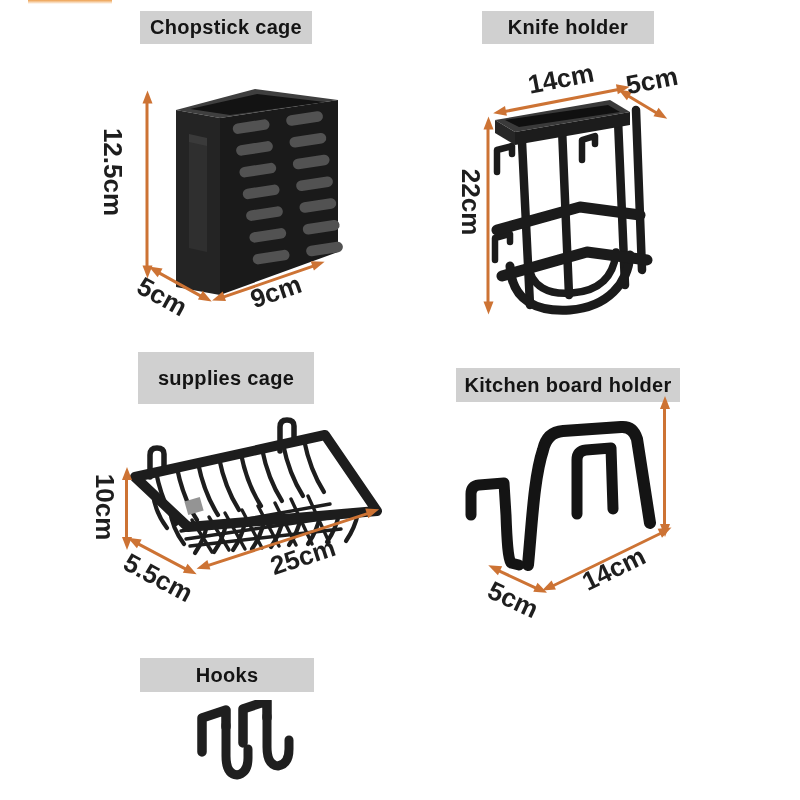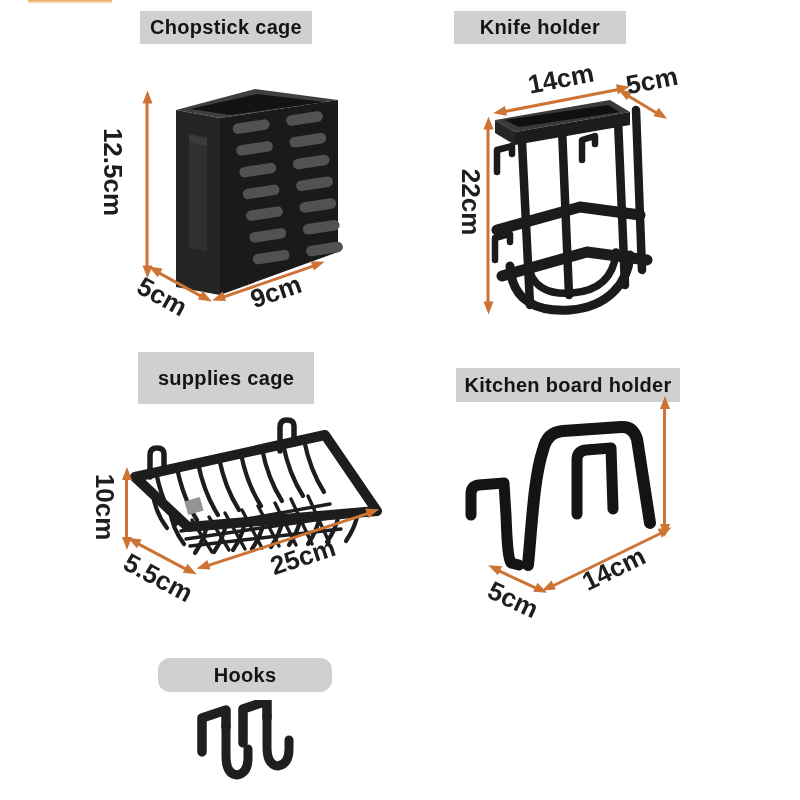--- a/index.html
+++ b/index.html
@@ -31,33 +31,33 @@
 <body>
 
 <div id="stage">
 
   <div class="sliver"></div>
 
   <div class="plabel" style="left:140px;top:11px;width:172px;height:33px;">
     <span>Chopstick cage</span>
   </div>
 
-  <div class="plabel" style="left:454px;top:11px;width:172px;height:33px;">
+  <div class="plabel" style="left:482px;top:11px;width:172px;height:33px;">
     <span>Knife holder</span>
   </div>
 
   <div class="plabel" style="left:138px;top:352px;width:176px;height:52px;">
     <span>supplies cage</span>
   </div>
 
   <div class="plabel" style="left:456px;top:368px;width:224px;height:34px;">
     <span>Kitchen board holder</span>
   </div>
 
-  <div class="plabel" style="left:158px;top:658px;width:174px;height:34px;border-radius:12px;">
+  <div class="plabel" style="left:140px;top:658px;width:174px;height:34px;">
     <span>Hooks</span>
   </div>
 
   <svg class="illus" style="left:145px;top:82px;" width="200" height="215" viewBox="0 0 200 215">
     <polygon points="31,28 110,7 193,18 75,36" fill="#3f3f3f"></polygon>
     <polygon points="45,27 112,12 180,20 85,33" fill="#131313"></polygon>
     <polygon points="31,28 75,36 75,213 31,205" fill="#242424"></polygon>
     <polygon points="75,36 193,18 193,170 75,213" fill="#1a1a1a"></polygon>
     <polygon points="44,52 62,56 62,66 44,62" fill="#3a3a3a"></polygon>
     <polygon points="44,60 62,64 62,170 44,166" fill="#2f2f2f"></polygon>

